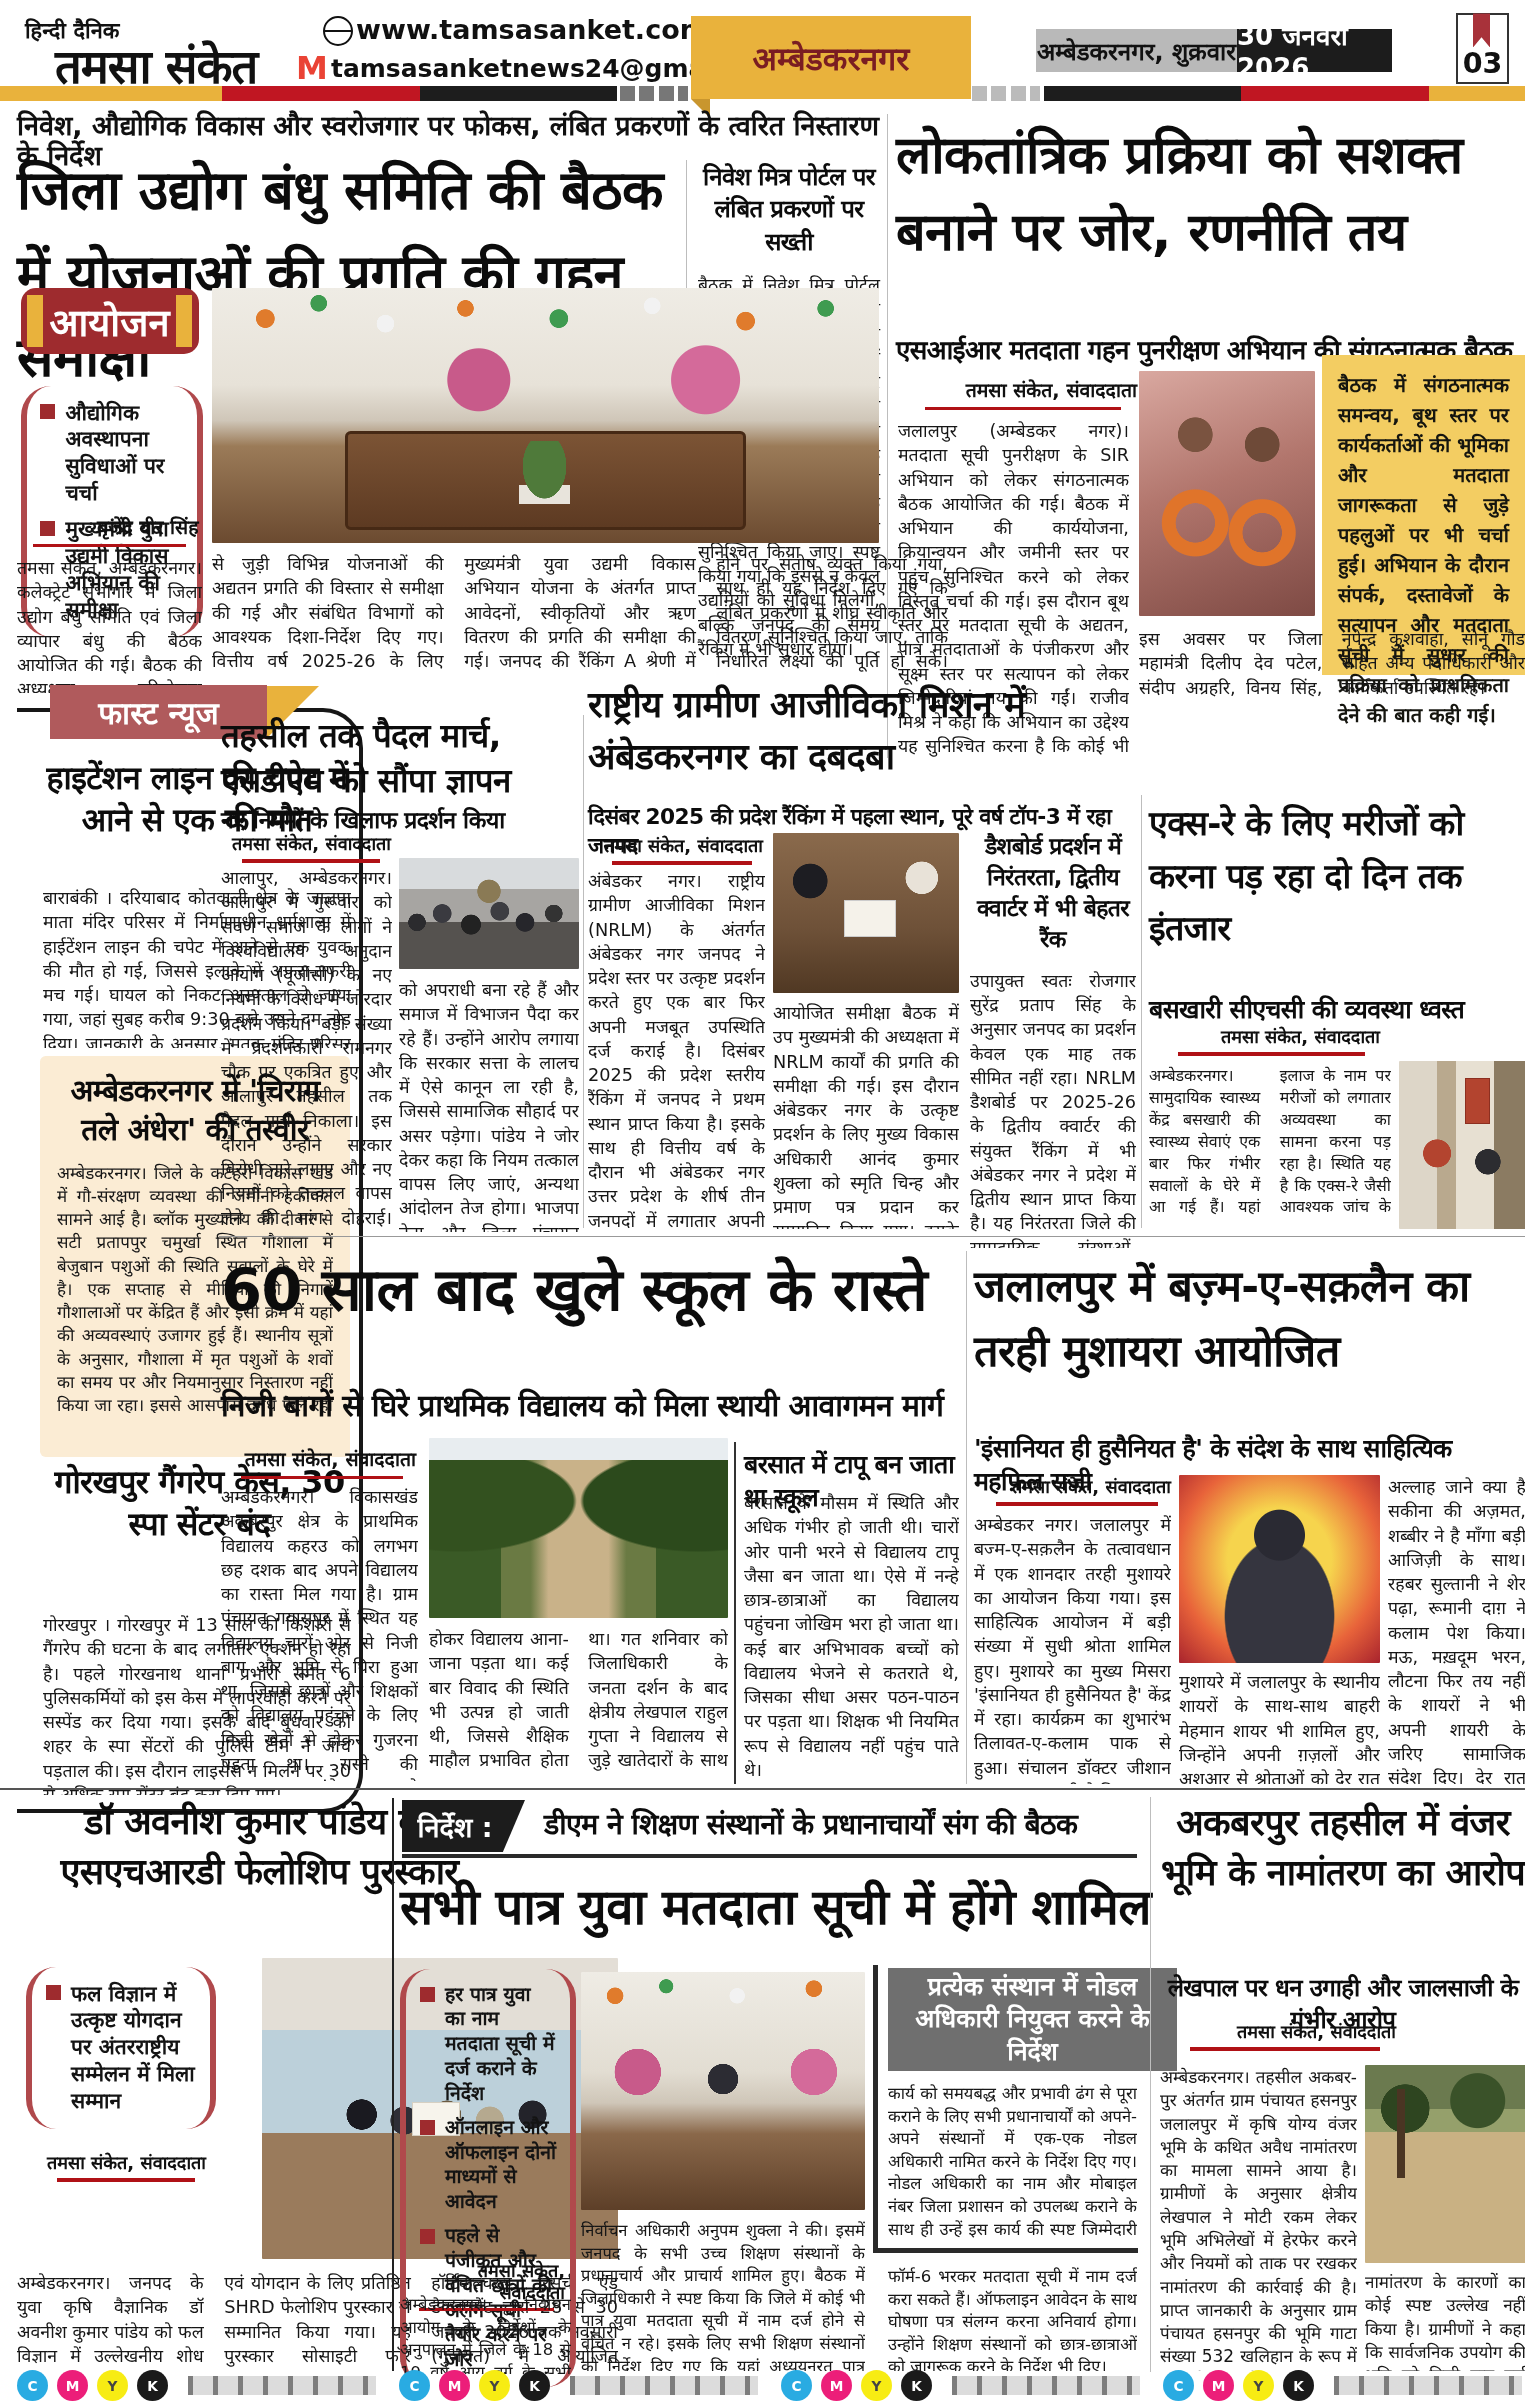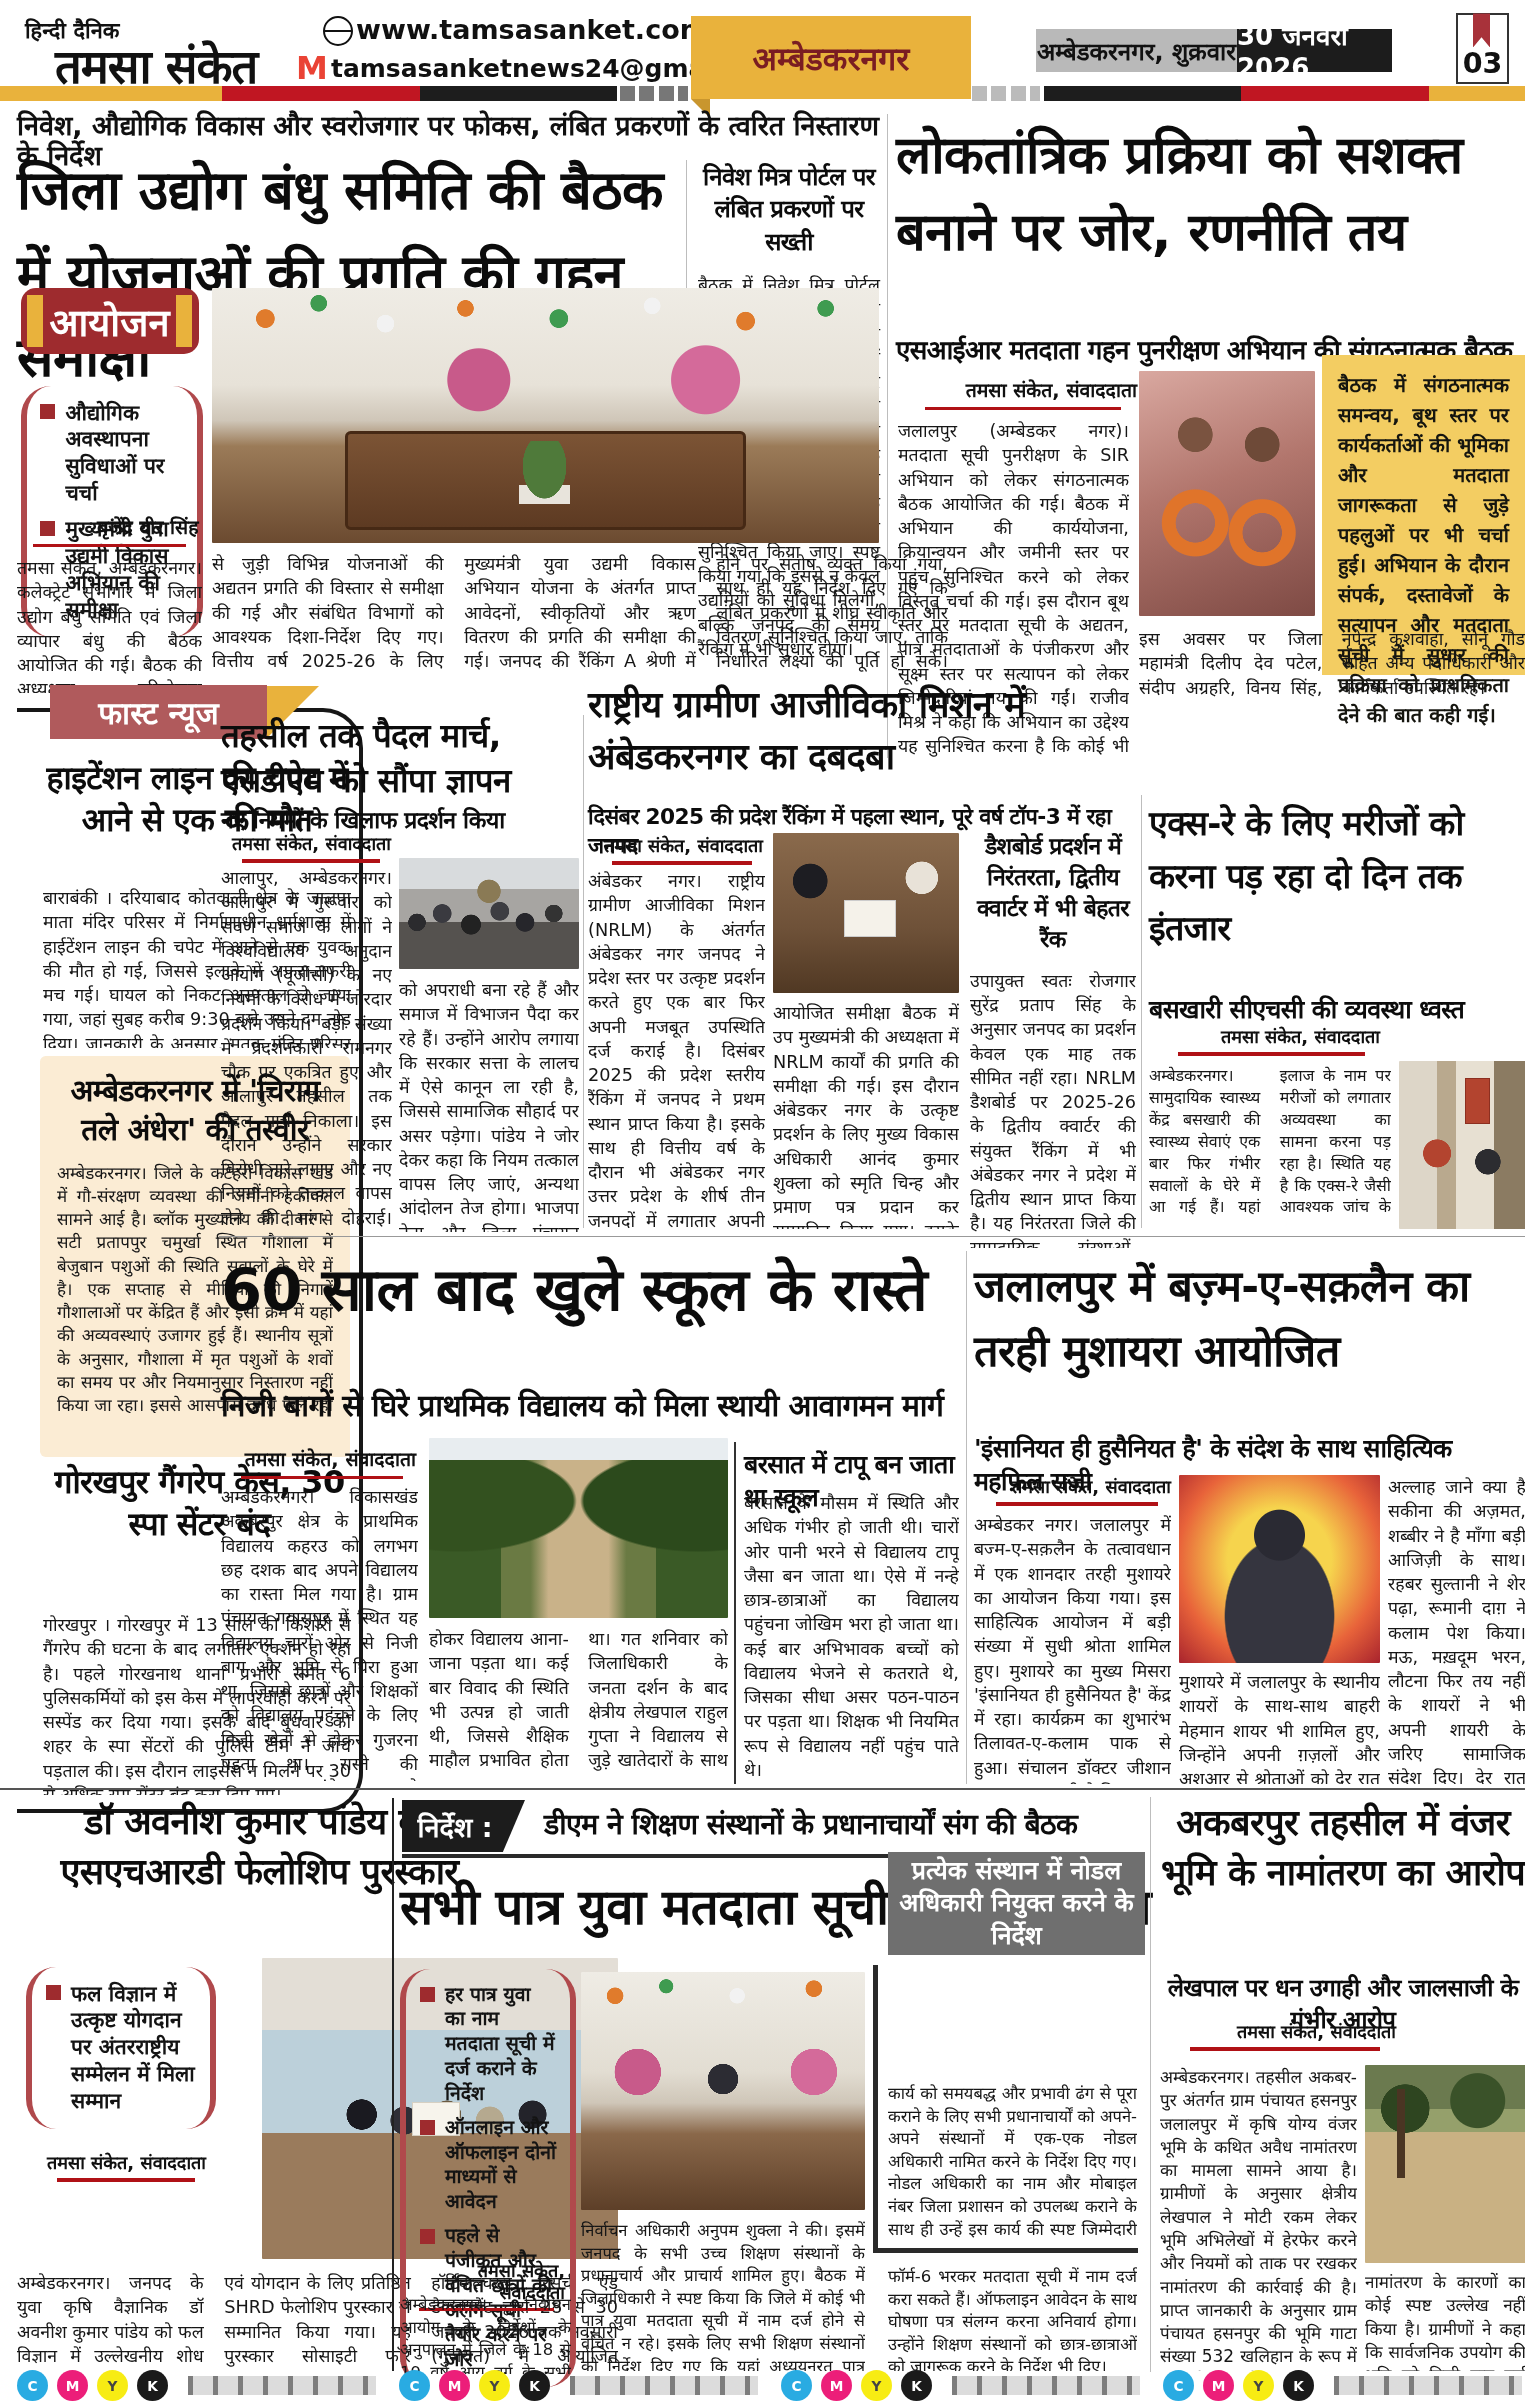--- a/index.html
+++ b/index.html
@@ -323,21 +323,21 @@
     radial-gradient(circle at 55% 10%, #f2f2f2 0 7.4px,transparent 8px),
     radial-gradient(circle at 82% 7%, #e07b2c 0 8px,transparent 8.6px),
     radial-gradient(circle at 20% 42%, #c85a8a 0 23px,transparent 23.4px),
     radial-gradient(circle at 82% 42%, #d46a9a 0 23px,transparent 23.4px),
     radial-gradient(circle at 50% 45%, #2c2c33 0 15px,transparent 15.4px),
     linear-gradient(180deg,#efece5 0%,#e2ddd2 42%,#cfc6b8 55%,#8a684a 68%,#5d3f28 100%)"></div>
   <div class="abs bd" style="left:581px;top:2220px;width:284px;height:151px;overflow:hidden;font-size:16.5px">निर्वाचन अधिकारी अनुपम शुक्ला ने की। इसमें जनपद के सभी उच्च शिक्षण संस्थानों के प्रधानाचार्य और प्राचार्य शामिल हुए। बैठक में जिलाधिकारी ने स्पष्ट किया कि जिले में कोई भी पात्र युवा मतदाता सूची में नाम दर्ज होने से वंचित न रहे। इसके लिए सभी शिक्षण संस्थानों को निर्देश दिए गए कि यहां अध्ययनरत पात्र छात्र-छात्राओं का नाम अनिवार्य रूप से दर्ज कराया जाए। छात्र-छात्राएं voters.eci.gov.in के माध्यम से या निर्वाचन कार्यालय में आवेदन कर सकते हैं।</div>
 
   <div class="hlne" style="left:873px;top:1965px;width:4.6px;height:285px"></div>
   <div class="hlne" style="left:873px;top:2248px;width:265px;height:4.6px"></div>
-  <div class="graybox" style="left:888px;top:1852px;width:249px;height:103px;font-size:25px;line-height:1.3;padding:0 4px">
+  <div class="graybox" style="left:888px;top:1968px;width:249px;height:103px;font-size:25px;line-height:1.3;padding:0 20px">
     <span>प्रत्येक संस्थान में नोडल अधिकारी नियुक्त करने के निर्देश</span>
   </div>
   <div class="abs bd" style="left:888px;top:2083px;width:249px;height:157px;overflow:hidden;font-size:16.5px">कार्य को समयबद्ध और प्रभावी ढंग से पूरा कराने के लिए सभी प्रधानाचार्यों को अपने-अपने संस्थानों में एक-एक नोडल अधिकारी नामित करने के निर्देश दिए गए। नोडल अधिकारी का नाम और मोबाइल नंबर जिला प्रशासन को उपलब्ध कराने के साथ ही उन्हें इस कार्य की स्पष्ट जिम्मेदारी सौंपने को कहा गया। जिलाधिकारी ने कहा कि नामांकन अभियान की प्रगति की नियमित समीक्षा की जाएगी।</div>
   <div class="abs bd" style="left:888px;top:2266px;width:249px;height:105px;overflow:hidden;font-size:16.5px">फॉर्म-6 भरकर मतदाता सूची में नाम दर्ज करा सकते हैं। ऑफलाइन आवेदन के साथ घोषणा पत्र संलग्न करना अनिवार्य होगा। उन्होंने शिक्षण संस्थानों को छात्र-छात्राओं को जागरूक करने के निर्देश भी दिए।</div>
 
   <div class="vl" style="left:1150px;top:1797px;height:575px"></div>
   <div class="abs hl ctr" style="left:1160px;top:1798px;width:366px;font-size:36px;line-height:1.4">अकबरपुर तहसील में वंजर भूमि के नामांतरण का आरोप</div>
   <div class="abs hl ctr" style="left:1160px;top:1973px;width:366px;font-size:24px">लेखपाल पर धन उगाही और जालसाजी के गंभीर आरोप</div>
   <div class="abs" style="left:1174px;top:2021px;width:222px">
     <div class="by" style="font-size:18px">तमसा संकेत, संवाददाता</div>

